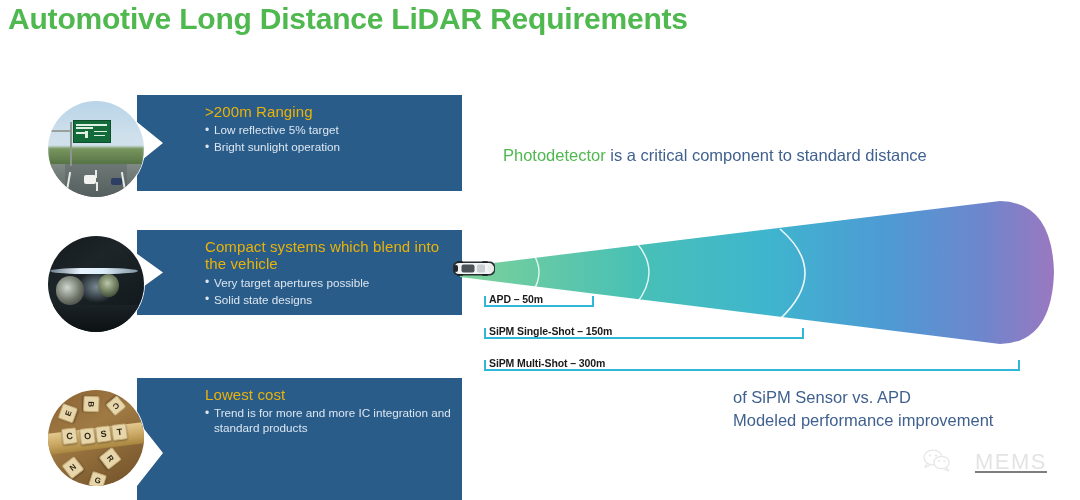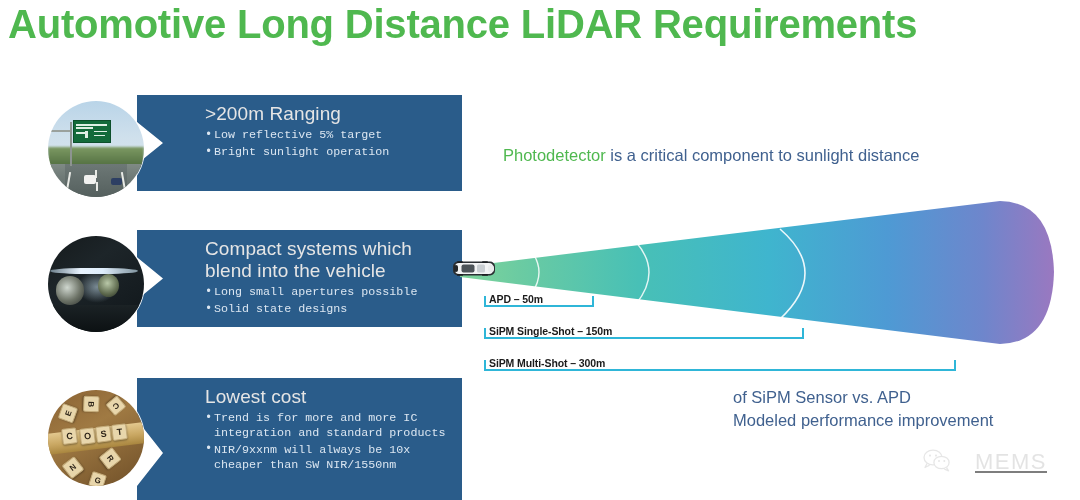--- a/index.html
+++ b/index.html
@@ -7,37 +7,37 @@
     width: 1080px; height: 500px;
     background: #ffffff;
     font-family: "Liberation Sans", sans-serif;
     overflow: hidden;
   }
   #slide { position: relative; width: 1080px; height: 500px; background: #fff; }
 
   
   #title {
     position: absolute; left: 8px; top: 2px;
-    font-size: 40px; font-weight: bold; letter-spacing: -0.2px;
+    font-size: 30px; font-weight: bold; letter-spacing: -0.2px;
     color: #4FB84F; white-space: nowrap;
   }
 
   
   .feature { position: absolute; left: 40px; }
   .banner {
     position: absolute; left: 97px; top: 0;
     width: 325px; background: #2A5C8A; color: #fff;
     padding: 8px 10px 10px 68px;
     clip-path: polygon(0 0, 100% 0, 100% 100%, 0 100%, 0 72%, 26px 50%, 0 28%);
   }
   .banner-head {
-    font-size: 19px; font-weight: 400; line-height: 1.16;
-    color: #e5e5e5; margin-bottom: 3px; letter-spacing: .1px;
-  }
-  .banner ul { list-style: none; font-family: Liberation Mono, monospace; }
+    font-size: 15px; font-weight: 400; line-height: 1.16;
+    color: #eab308; margin-bottom: 3px; letter-spacing: .1px;
+  }
+  .banner ul { list-style: none; }
   .banner li {
     position: relative; font-size: 11.7px; line-height: 1.28;
     color: #dbe6f1; padding-left: 9px; margin-top: 2px; font-weight: 500;
   }
   .banner li::before {
     content: "\2022"; position: absolute; left: 0; top: -0.5px;
     font-size: 12px; color: #dbe6f1;
   }
 
   
@@ -165,45 +165,44 @@
         <div class="road-line" style="left:50%;top:84%;width:2px;height:10%;"></div>
         <div class="road-line" style="left:20%;top:74%;width:2px;height:26%;transform:rotate(10deg);"></div>
         <div class="road-line" style="left:78%;top:74%;width:2px;height:26%;transform:rotate(-10deg);"></div>
         <div class="road-car" style="left:38%;top:77%;width:12%;height:9%;background:#f2f2f0;"></div>
         <div class="road-car" style="left:66%;top:80%;width:11%;height:8%;background:#2d3f63;"></div>
       </div>
     </div>
   </div>
 
   <div class="feature" style="top:230px;height:97px;">
-    <div class="banner" style="height:97px;">
+    <div class="banner" style="height:85px;">
       <div class="banner-head">Compact systems which blend into the vehicle</div>
       <ul>
-        <li>Long small apertures possible</li>
+        <li>Very target apertures possible</li>
         <li>Solid state designs</li>
       </ul>
     </div>
     <div class="circ">
       <div class="sc">
         <div class="hl-bg"></div>
         <div class="hl-strip"></div>
         <div class="hl-glow"></div>
         <div class="hl-lens"></div>
         <div class="hl-lens2"></div>
         <div class="hl-body"></div>
       </div>
     </div>
   </div>
 
   <div class="feature" style="top:378px;height:119px;">
     <div class="banner" style="height:150px;">
       <div class="banner-head">Lowest cost</div>
       <ul>
         <li>Trend is for more and more IC integration and standard products</li>
-        <li>NIR/9xxnm will always be 10x cheaper than SW NIR/1550nm</li>
       </ul>
     </div>
     <div class="circ" style="top:12px;">
       <div class="sc">
         <div class="sb-bg"></div>
         <div class="sb-rack"></div>
         <div class="tile" style="left:12%;top:16%;width:17%;height:17%;font-size:8px;transform:rotate(-70deg);">E</div>
         <div class="tile" style="left:36%;top:6%;width:17%;height:17%;font-size:8px;transform:rotate(92deg);">B</div>
         <div class="tile" style="left:62%;top:8%;width:16%;height:16%;font-size:8px;transform:rotate(140deg);">C</div>
         <div class="tile" style="left:15%;top:40%;width:16%;height:17%;font-size:9px;transform:rotate(-7deg);">C</div>
@@ -211,21 +210,21 @@
         <div class="tile" style="left:50%;top:38%;width:16%;height:17%;font-size:9px;transform:rotate(-7deg);">S</div>
         <div class="tile" style="left:67%;top:35%;width:16%;height:17%;font-size:9px;transform:rotate(-7deg);">T</div>
         <div class="tile" style="left:56%;top:63%;width:17%;height:18%;font-size:8px;transform:rotate(52deg);">R</div>
         <div class="tile" style="left:18%;top:72%;width:17%;height:18%;font-size:8px;transform:rotate(-38deg);">N</div>
         <div class="tile" style="left:44%;top:86%;width:16%;height:16%;font-size:8px;transform:rotate(18deg);">G</div>
       </div>
     </div>
   </div>
 
   <div id="pd-head">
-    <span class="hl">Photodetector</span><span> is a critical component to sunlight distance</span>
+    <span class="hl">Photodetector</span><span> is a critical component to standard distance</span>
   </div>
 
   <div id="cone-wrap">
     <svg width="640" height="175" viewBox="0 0 640 175" aria-hidden="true">
       <defs>
         <linearGradient id="coneGrad" x1="0" y1="0" x2="1" y2="0">
           <stop offset="0" stop-color="#7FD49A"></stop>
           <stop offset="0.10" stop-color="#6BCBA2"></stop>
           <stop offset="0.30" stop-color="#48C0B6"></stop>
           <stop offset="0.52" stop-color="#3FB5CE"></stop>
@@ -268,21 +267,21 @@
     <div class="lbl">APD – 50m</div>
   </div>
 
   <div class="rng" style="left:484px;top:323px;width:320px;">
     <div class="line"></div>
     <div class="cap l"></div>
     <div class="cap r"></div>
     <div class="lbl">SiPM Single-Shot – 150m</div>
   </div>
 
-  <div class="rng" style="left:484px;top:355px;width:472px;">
+  <div class="rng" style="left:484px;top:355px;width:536px;">
     <div class="line"></div>
     <div class="cap l"></div>
     <div class="cap r"></div>
     <div class="lbl">SiPM Multi-Shot – 300m</div>
   </div>
 
   <div id="caption">
     <div>of SiPM Sensor vs. APD</div>
     <div>Modeled performance improvement</div>
   </div>

